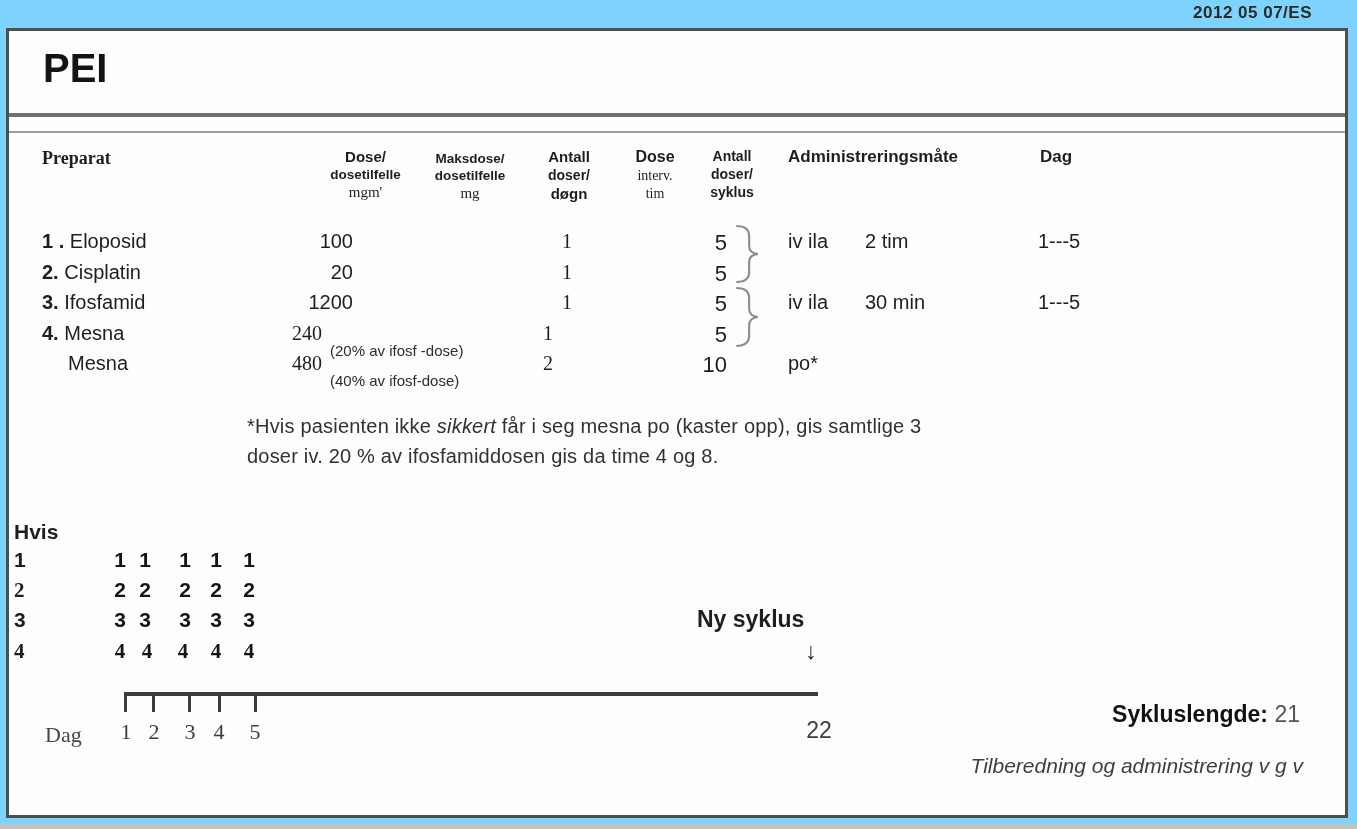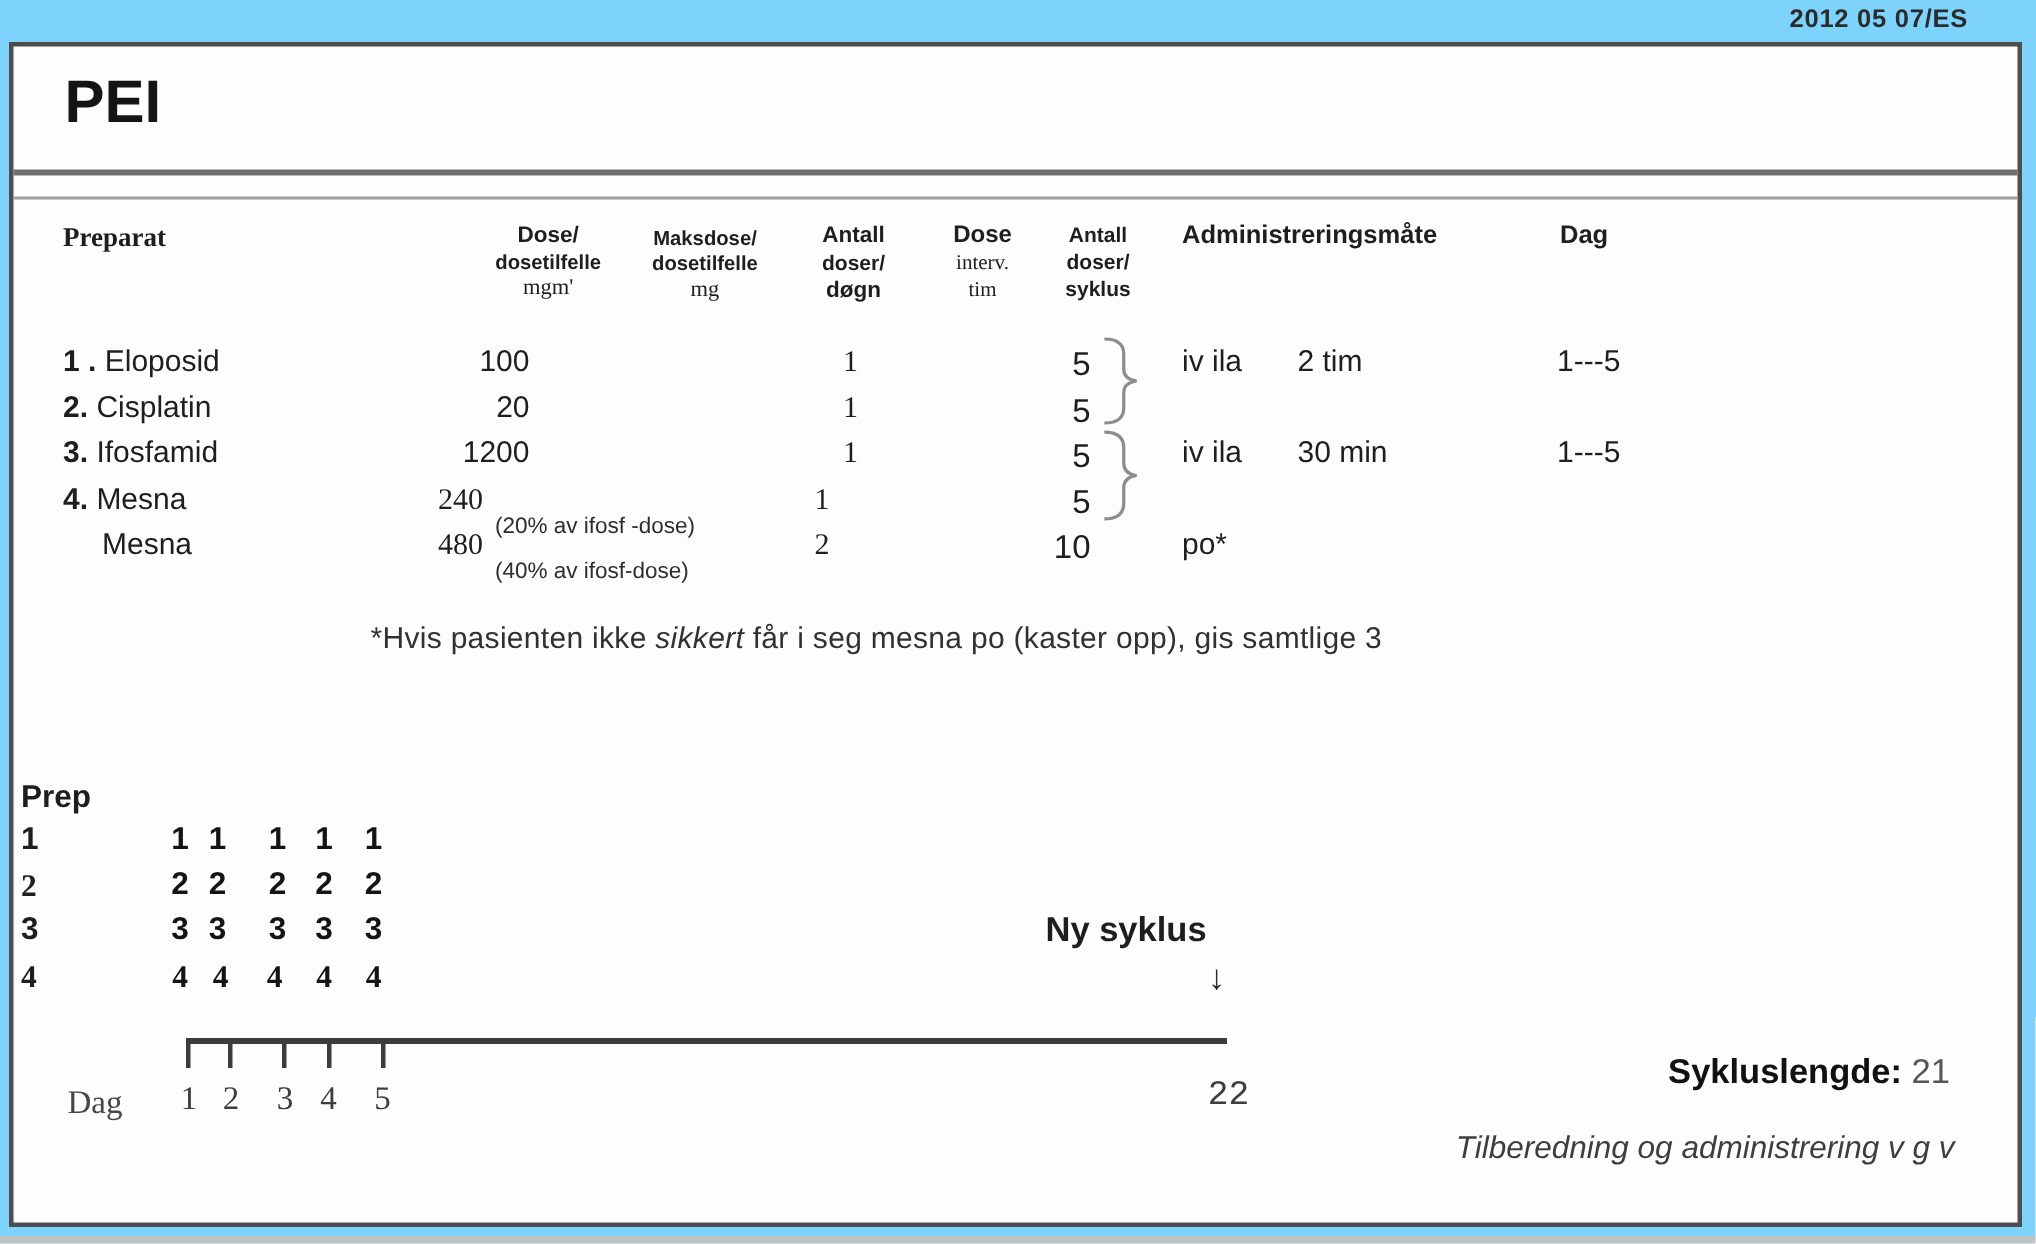--- a/index.html
+++ b/index.html
@@ -51,21 +51,21 @@
 
   .ny-syklus{left:697px;top:606px;font-size:23px;font-weight:bold;}
   .ny-arrow{left:798px;top:638px;width:26px;text-align:center;font-size:23px;color:#2a2a2a;}
 
   .tl-line{left:124px;top:692px;width:694px;height:4px;background:#3c3c3c;}
   .tl-tick{position:absolute;top:692px;width:3px;height:20px;background:#3c3c3c;}
   .axis-label{left:45px;top:722px;font-size:22px;color:#474747;font-family:"Liberation Serif",serif;}
   .day-num{position:absolute;top:719px;width:30px;text-align:center;font-size:22px;
            color:#3d3d3d;font-family:"Liberation Serif",serif;}
   .day-end{left:800px;top:717px;width:38px;text-align:center;font-size:23px;
-           color:#3d3d3d;font-family:Liberation Mono, monospace;position:absolute;}
+           color:#3d3d3d;font-family:Liberation Sans, sans-serif;position:absolute;}
 
   .cycle-line{right:57px;top:701px;font-size:23px;text-align:right;}
   .cycle-line .lab{font-weight:bold;color:#111;}
   .cycle-line .val{color:#555;}
   .prep-note{right:54px;top:754px;font-size:21px;font-style:italic;color:#3e3e3e;text-align:right;}
 </style>
 </head>
 <body>
 
 <div class="page">
@@ -160,23 +160,24 @@
 
   <svg class="abs brace" style="left:733px;top:224px;" width="28" height="60" viewBox="0 0 26 60" preserveAspectRatio="none">
     <path d="M3,2 Q15,2 15,12 L15,22 Q15,29 23,30 Q15,31 15,38 L15,48 Q15,58 3,58" fill="none" stroke="#8d8d8d" stroke-width="2"></path>
   </svg>
   <svg class="abs brace" style="left:733px;top:286px;" width="28" height="62" viewBox="0 0 26 60" preserveAspectRatio="none">
     <path d="M3,2 Q15,2 15,12 L15,22 Q15,29 23,30 Q15,31 15,38 L15,48 Q15,58 3,58" fill="none" stroke="#8d8d8d" stroke-width="2"></path>
   </svg>
 
   <div class="abs footnote">
     <div><span>*Hvis pasienten ikke </span><span class="ital">sikkert</span><span> får i seg mesna po (kaster opp), gis samtlige 3</span></div>
-  </div>
-
-  <div class="abs prep-label">Prep</div>
+    <div>doser iv. 20 % av ifosfamiddosen gis da time 4 og 8.</div>
+  </div>
+
+  <div class="abs prep-label">Hvis</div>
 
   <div class="abs prep-rowlabel" style="top:548px;">1</div>
   <div class="abs prep-rowlabel serif" style="top:578px;">2</div>
   <div class="abs prep-rowlabel" style="top:608px;">3</div>
   <div class="abs prep-rowlabel serif" style="top:639px;">4</div>
 
   <span class="mark" style="left:107px;top:548px;">1</span>
   <span class="mark" style="left:132px;top:548px;">1</span>
   <span class="mark" style="left:172px;top:548px;">1</span>
   <span class="mark" style="left:203px;top:548px;">1</span>

